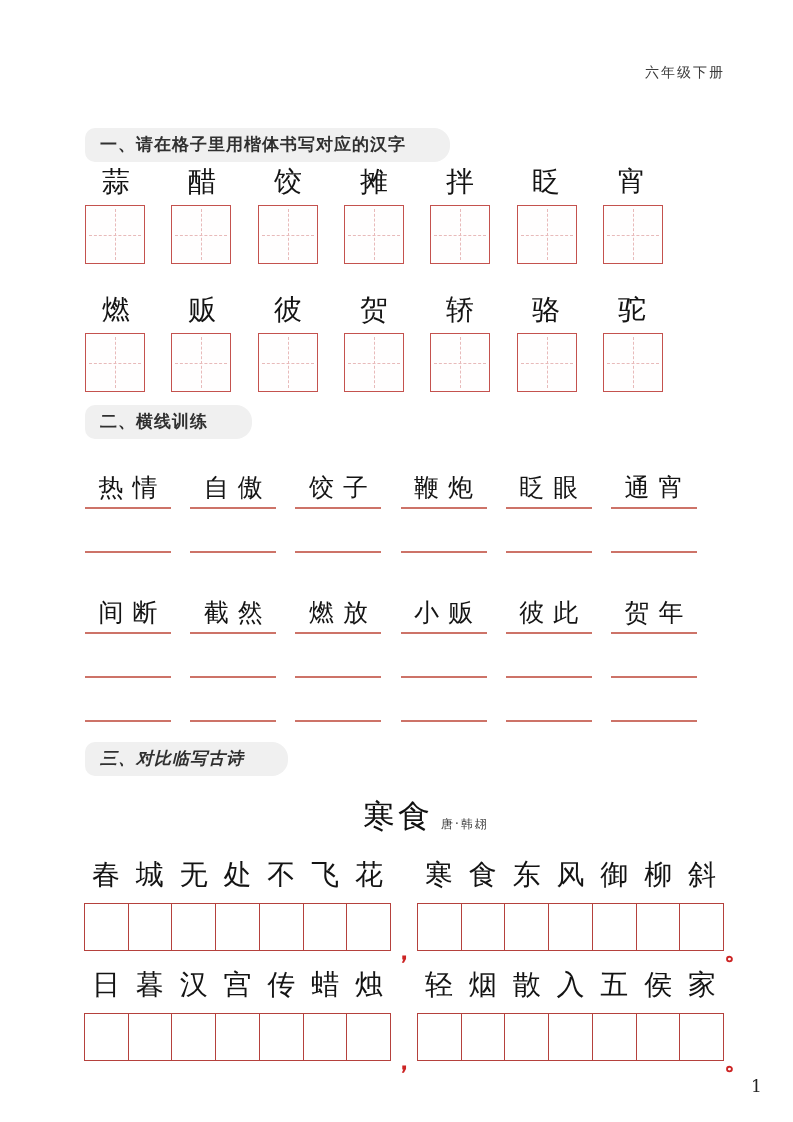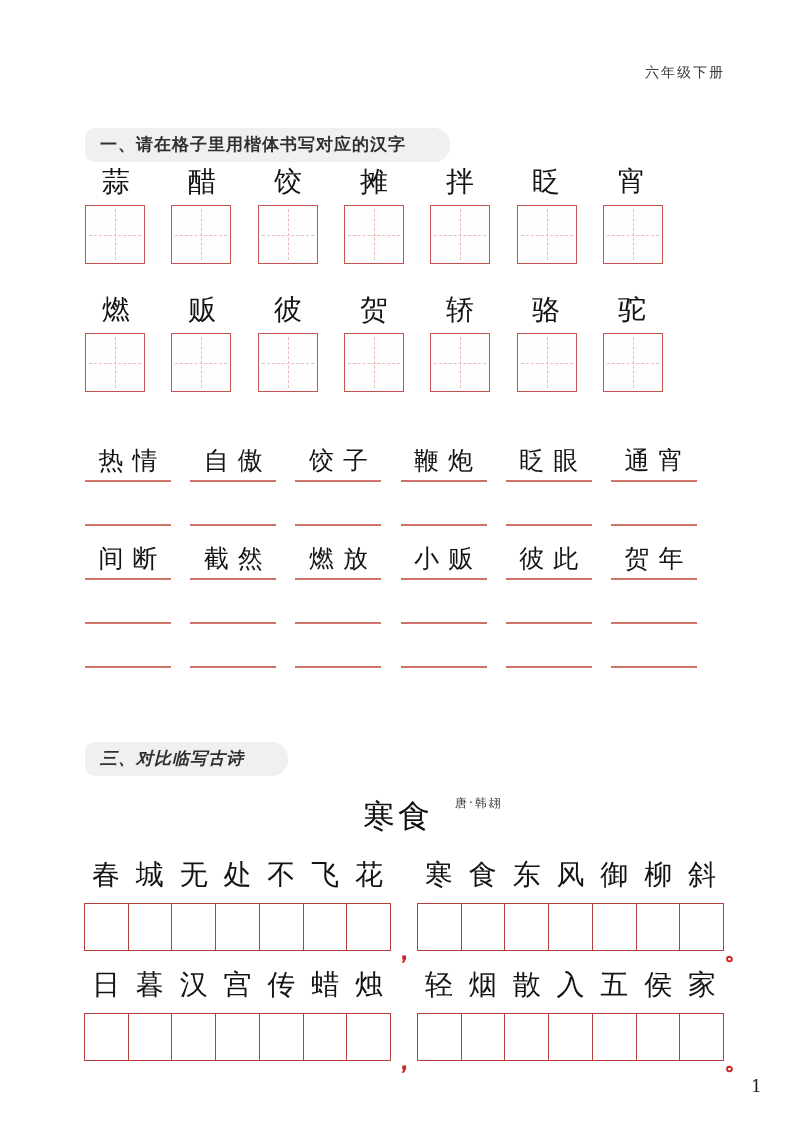--- a/index.html
+++ b/index.html
@@ -41,29 +41,29 @@
   .gh { position:absolute; top:50%; left:3px; right:3px; height:0; border-top:1px dashed var(--grid-guide,#e8baba); }
 
   
   #s2-block { position:absolute; left:85px; top:444px; width:612px; }
   .word-row { display:flex; justify-content:space-between; }
   .word-row:not(:first-child) { margin-top:16px; }
   .word-col {
     width:86px; height:38px; box-sizing:border-box;
     border-bottom:2px solid var(--underline,#cd7368);
     text-align:center; font-size:25px; color:#141414;
-    letter-spacing:9px; padding-left:9px; line-height:34px;
+    letter-spacing:9px; padding-left:9px; line-height:34px;margin-top:27px;
   }
   .blank-row { display:flex; justify-content:space-between; margin-top:12px; }
   .blank-col { width:86px; height:32px; box-sizing:border-box; border-bottom:2px solid var(--underline,#cd7368); }
 
   
-  #poem-title { position:absolute; top:795px; left:363px; display:flex; align-items:flex-start;gap:20px; }
+  #poem-title { position:absolute; top:795px; left:363px; display:flex; align-items:flex-end; }
   .poem-name { font-size:32px; color:#111111; letter-spacing:3px; }
-  .poem-author { font-size:12px; color:#3c3c3c; margin-left:2px; padding-bottom:6px; letter-spacing:2px; white-space:nowrap; }
+  .poem-author { font-size:12px; color:#3c3c3c; margin-left:8px; padding-bottom:6px; letter-spacing:2px; white-space:nowrap; }
 
   #poem-block { position:absolute; left:84px; top:855px; width:666px; }
   .poem-char-row { display:flex; height:42px; }
   .poem-half { width:307px; display:flex; }
   .poem-char { flex:1; text-align:center; font-size:28px; color:#141414; line-height:40px; }
   .punct-spacer { width:26px; }
   .poem-strip-row { display:flex; margin-top:6px; margin-bottom:14px; }
   .strip {
     width:307px; height:48px; box-sizing:border-box;
     border:1.5px solid var(--strip-border,#b5413d);
@@ -162,20 +162,21 @@
           <div class="gv"></div>
           <div class="gh"></div>
         </div>
         <div class="grid-box">
           <div class="gv"></div>
           <div class="gh"></div>
         </div>
       </div>
     </div>
 
+  <div class="pill" id="pill2">二、横线训练</div>
 
   <div id="s2-block">
       <div class="word-row">
         <div class="word-col">热情</div>
         <div class="word-col">自傲</div>
         <div class="word-col">饺子</div>
         <div class="word-col">鞭炮</div>
         <div class="word-col">眨眼</div>
         <div class="word-col">通宵</div>
       </div>

